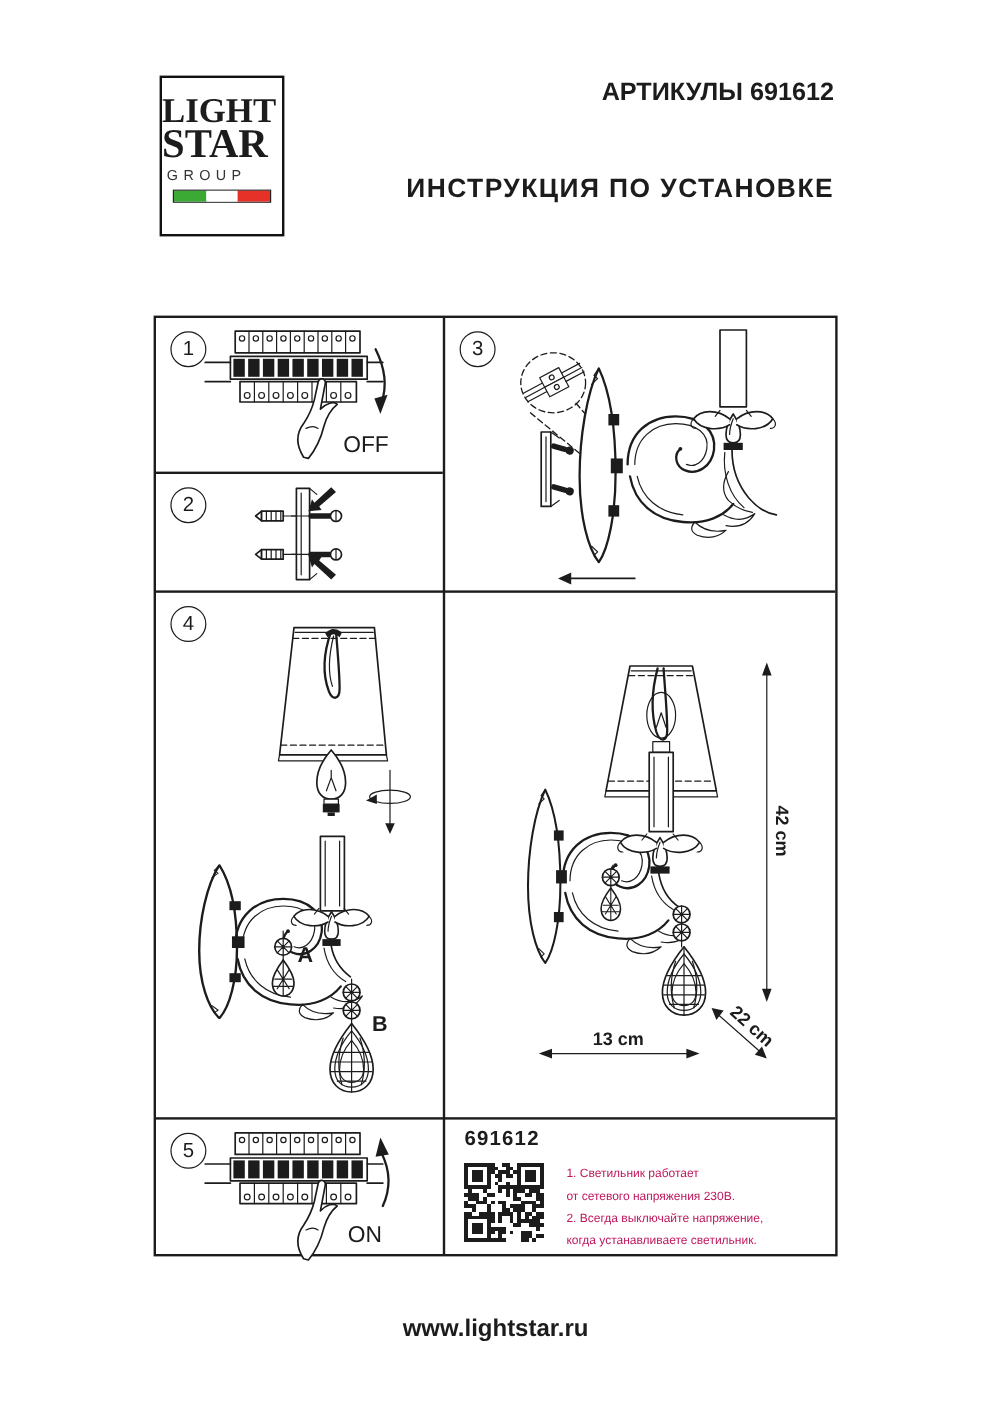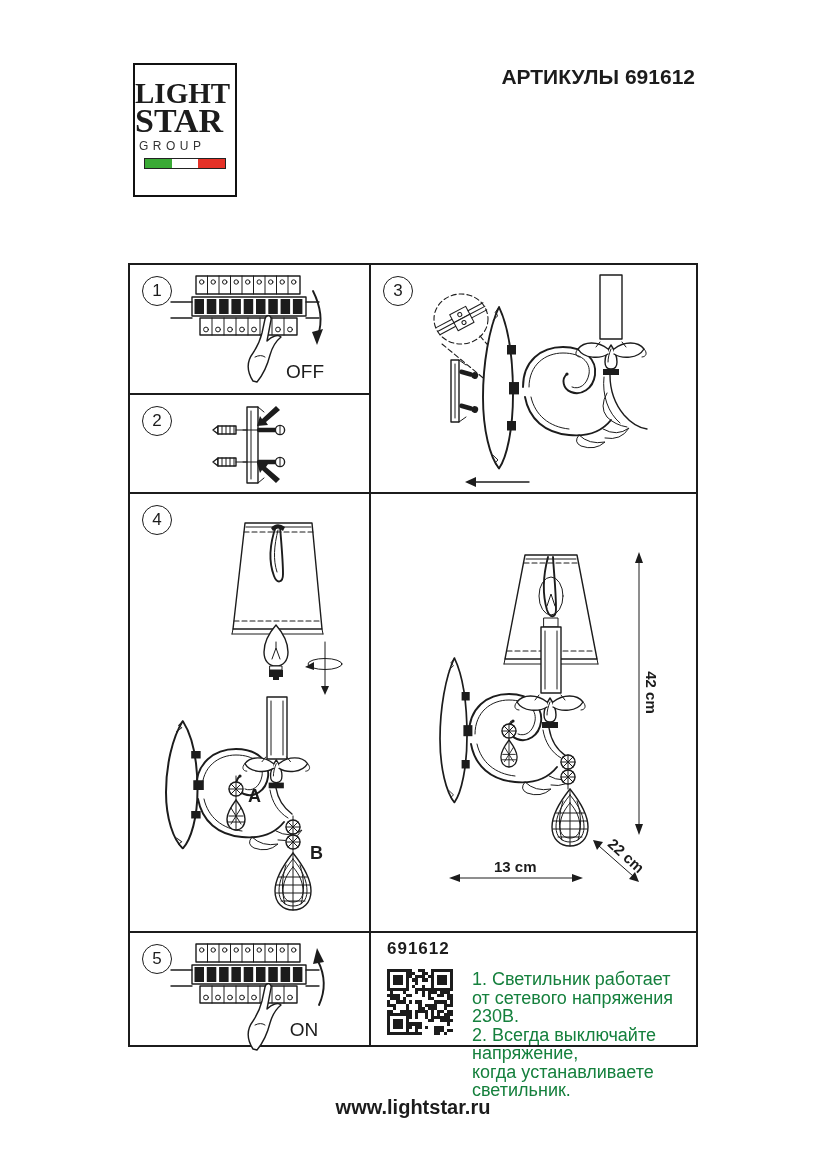--- a/index.html
+++ b/index.html
@@ -39,21 +39,21 @@
   .art path,.art line,.art rect,.art circle,.art ellipse,.art polyline,.art polygon
       {fill:none;stroke:#1c1c1c;stroke-width:1.4;stroke-linecap:round;stroke-linejoin:round}
   .art .ink{fill:#1c1c1c;stroke:none}
   .art .wfill{fill:#fff}
   .art .thin{stroke-width:1}
   .art .thick{stroke-width:1.9}
   .art .dash{stroke-dasharray:5 3;stroke-width:1.1}
 
   
   .article{position:absolute;left:21px;top:6px;font-weight:bold;font-size:17px;letter-spacing:1px}
-  .notes{position:absolute;left:106px;top:37px;font-size:18px;line-height:18.5px;color:#15803d}
+  .notes{position:absolute;left:106px;top:37px;font-size:10px;line-height:18.5px;color:#be185d}
   .qr{position:absolute;left:21px;top:36px;width:66px;height:66px}
 
   .footer{left:0;right:0;top:1096px;text-align:center;font-weight:bold;font-size:20px}
 </style>
 </head>
 <body>
 
 <svg class="art" width="0" height="0" style="position:absolute" aria-hidden="true">
   <defs>
     <g id="def-plate">
@@ -144,20 +144,21 @@
     <div style="background:#3aaa35"></div>
     <div style="background:#fff"></div>
     <div style="background:#e53127"></div>
   </div>
 </div>
 
 <div class="abs title-block">
   <div class="t2">АРТИКУЛЫ 691612</div>
 </div>
 <div class="abs instr-block">
+  <div>ИНСТРУКЦИЯ ПО УСТАНОВКЕ</div>
 </div>
 
 <div class="abs grid">
   <div class="gline" style="left:239px;top:0;width:2px;height:780px"></div>
   <div class="gline" style="left:0;top:128px;width:239px;height:2px"></div>
   <div class="gline" style="left:0;top:227px;width:566px;height:2px"></div>
   <div class="gline" style="left:0;top:666px;width:566px;height:2px"></div>
 
   <div class="panel" style="left:0;top:0;width:239px;height:128px">
     <div class="stepnum">1</div>

